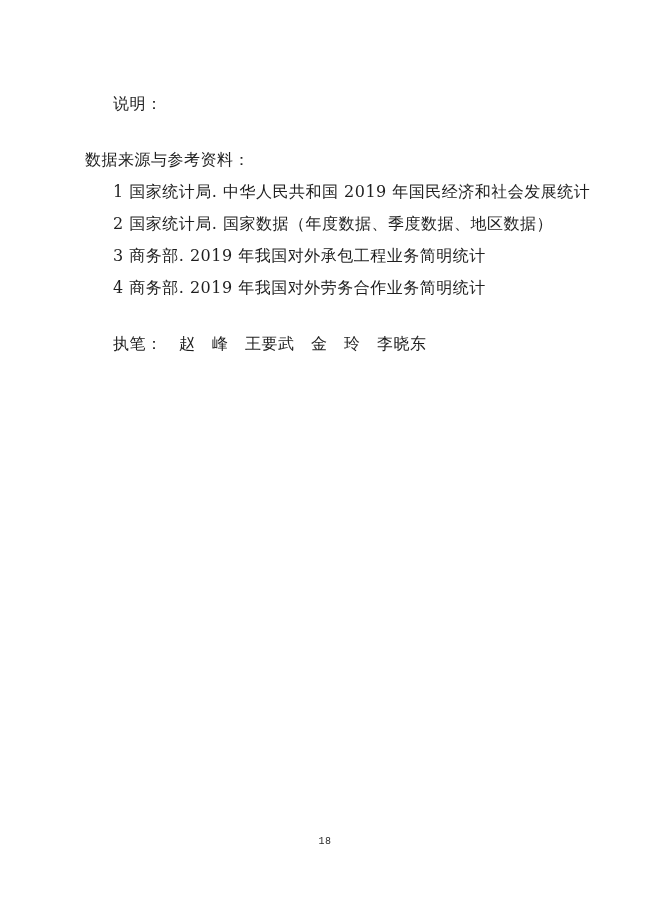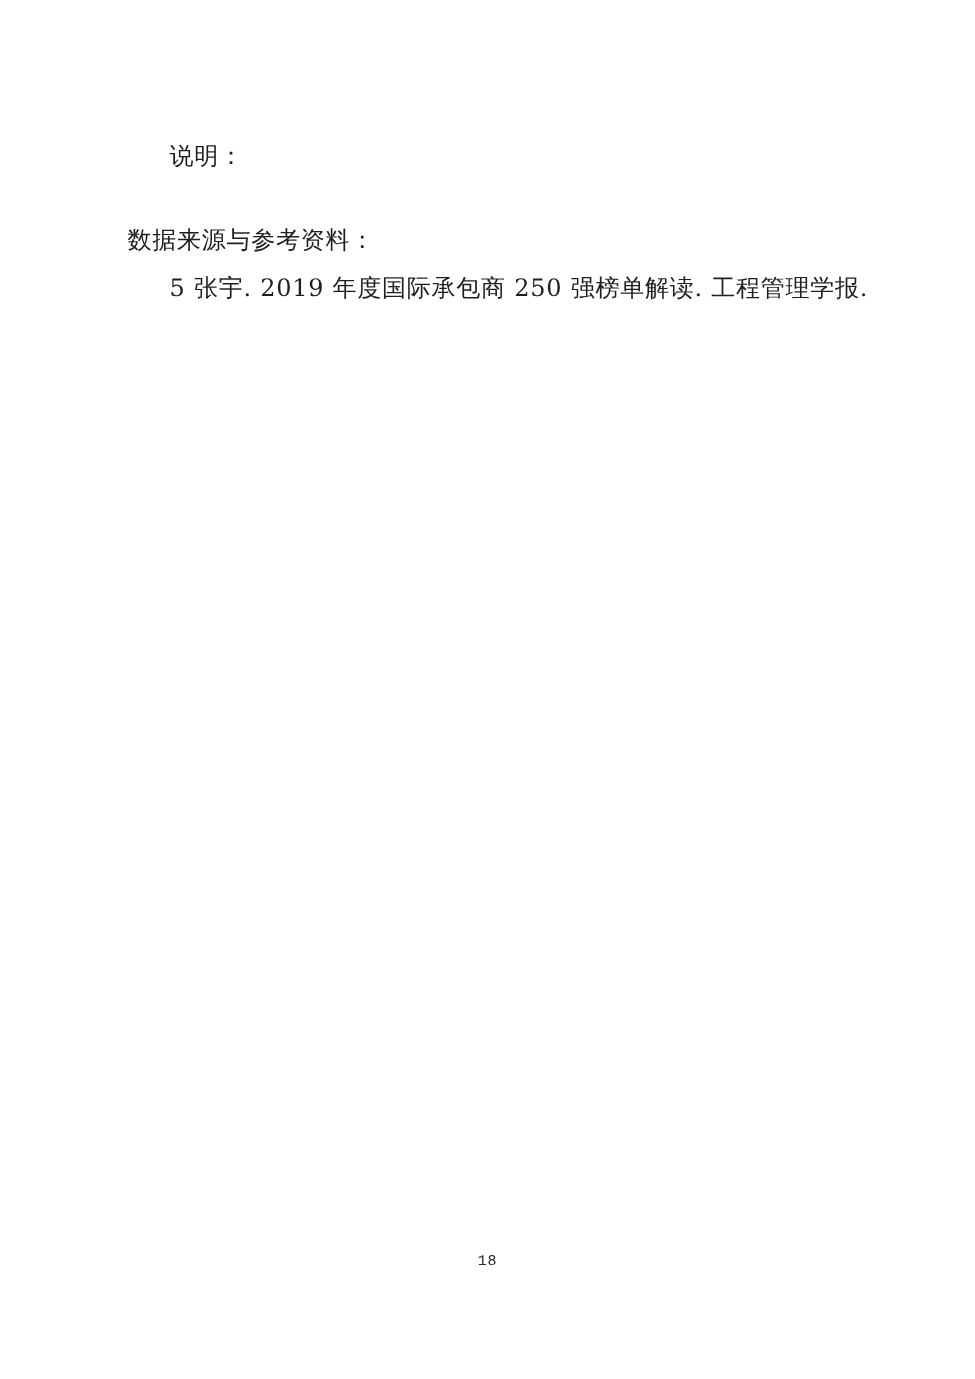--- a/index.html
+++ b/index.html
@@ -50,19 +50,23 @@
   }
 </style>
 </head>
 <body>
 
 <div class="page">
   <div class="body-text" id="doc-lines">
       <div class="line indent">说明：</div>
       <div class="line blank"></div>
       <div class="line">数据来源与参考资料：</div>
-      <div class="line indent">5 张宇. 2019 年度国际承包商 250 强榜单解读. 工程管理学报.</div>
+      <div class="line indent">1 国家统计局. 中华人民共和国 2019 年国民经济和社会发展统计</div>
+      <div class="line indent">2 国家统计局. 国家数据（年度数据、季度数据、地区数据）</div>
+      <div class="line indent">3 商务部. 2019 年我国对外承包工程业务简明统计</div>
+      <div class="line indent">4 商务部. 2019 年我国对外劳务合作业务简明统计</div>
       <div class="line blank"></div>
+      <div class="line indent">执笔：　赵　峰　王要武　金　玲　李晓东</div>
     </div>
   <div class="page-footer">
     <span>18</span>
   </div>
 </div>
 
 </body></html>

